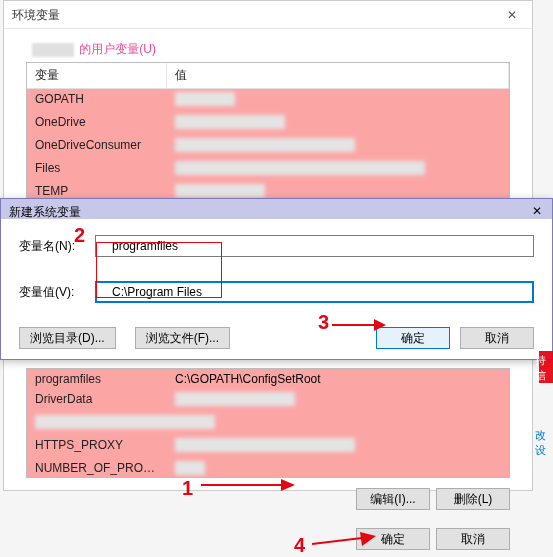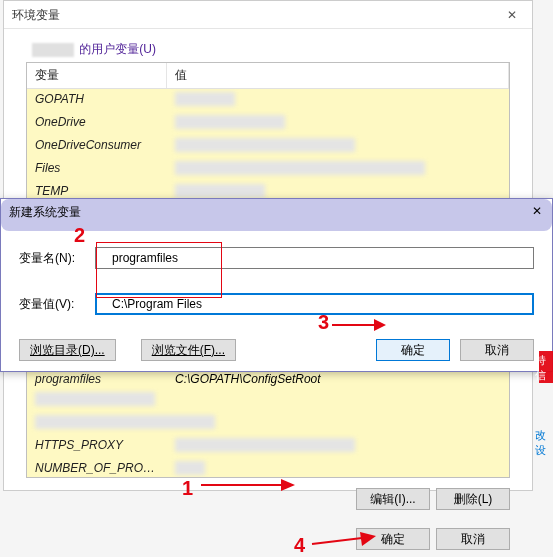--- a/index.html
+++ b/index.html
@@ -2,47 +2,47 @@
 <html><head>
 <meta charset="utf-8">
 <style>
   * { box-sizing: border-box; font-family: "Microsoft YaHei", "Segoe UI", sans-serif; font-size: 12px; }
   body { margin: 0; background: #f5f5f5; width: 553px; height: 557px; position: relative; overflow: hidden; }
 
   
   .env-window { position: absolute; left: 3px; top: 0; width: 530px; height: 491px; background: #fff; border: 1px solid #ccc; }
   .env-title { height: 28px; line-height: 28px; padding-left: 8px; background: #fff; border-bottom: 1px solid #e5e5e5; position: relative; color: #333; }
   .env-close { position: absolute; right: 0; top: 0; width: 40px; height: 28px; text-align: center; line-height: 28px; color: #555; }
-  .section-label { margin: 12px 0 4px 28px; color: #4c1d95; }
+  .section-label { margin: 12px 0 4px 28px; color: #ec4899; }
   .blur { display: inline-block; width: 42px; height: 14px; background: #e0e0e0; vertical-align: middle; margin-right: 2px; filter: blur(1px); }
-  .var-table { margin: 0 22px; border: 1px solid #bfbfbf; background: #fef9c3; }
+  .var-table { margin: 0 22px; border: 1px solid #bfbfbf; background: #fca5a5; }
   .var-head { display: flex; background: #fff; border-bottom: 1px solid #e0e0e0; }
   .var-head .col { padding: 4px 8px; border-right: 1px solid #e5e5e5; color: #222; }
   .col-name { width: 140px; }
   .col-value { flex: 1; }
-  .var-rows { max-height: 112px; overflow: hidden; font-style: italic; }
+  .var-rows { max-height: 112px; overflow: hidden; }
   .var-row { display: flex; padding: 1px 0; }
   .var-row .col-name { width: 140px; padding: 2px 8px; color: #222; white-space: nowrap; overflow: hidden; text-overflow: ellipsis;}
   .var-row .col-value { flex: 1; padding: 2px 8px; }
   .blurcell { display:inline-block; height:14px; background:#e4e4e4; filter: blur(2px); }
   .sys-rows .var-row .col-name { color:#222; }
   .buttons-row { display:flex; gap:6px; justify-content:flex-end; margin:10px 22px 0 0; }
   .dlg-buttons { display:flex; gap:6px; justify-content:flex-end; margin:18px 22px 0 0; }
   .btn { min-width: 74px; height: 22px; background: #e1e1e1; border: 1px solid #adadad; color: #000; text-align: center; line-height: 20px; padding: 0 10px; cursor: pointer; }
 
   
   .modal { position: absolute; left: 0; top: 198px; width: 553px; background: #fff; border: 1px solid #7a7abc; box-shadow: 0 2px 8px rgba(0,0,0,0.25); }
-  .modal-title { height: 32px; line-height: 26px; background: #c7c7ea; padding-left: 8px; color: #000; position: relative; border-radius: 8px; }
+  .modal-title { height: 20px; line-height: 26px; background: #c7c7ea; padding-left: 8px; color: #000; position: relative; }
   .modal-close { position: absolute; right: 2px; top: 2px; width: 26px; height: 20px; text-align: center; line-height: 20px; color: #000; cursor:pointer; }
   .modal-body { padding: 16px 18px 10px; }
   .form-row { display: flex; align-items: center; margin-bottom: 24px; }
   .form-label { width: 76px; color: #000; }
   .text-input { flex: 1; height: 22px; border: 1px solid #7a7a7a; padding: 2px 16px; font-size: 12px; outline: none; }
   .text-input.focus { border: 1px solid #0078d7; box-shadow: inset 0 0 0 1px #0078d7; }
-  .modal-buttons-left { display:flex; gap:25px; margin: 6px 0 0 0; text-decoration: underline; }
+  .modal-buttons-left { display:flex; gap:19px; margin: 6px 0 0 0; }
   .modal-buttons-right { display:flex; gap:10px; justify-content:flex-end; margin-top:-22px; }
   .btn.primary { border: 1px solid #0078d7; background:#e5f1fb; }
 
   
   .anno-num { position:absolute; font-size:20px; font-weight:700; color:#e30613; pointer-events:none; }
   .anno-box { position:absolute; border: 1.5px solid #e30613; pointer-events:none; }
   .anno-arrow { position:absolute; pointer-events:none; }
   .anno-arrow svg line { stroke:#e30613; stroke-width:2.2; }
   .anno-arrow svg polygon { fill:#e30613; }
 
@@ -96,20 +96,21 @@
 
   <div style="height:162px"></div>
 
   <div class="var-table" style="margin-top:4px;">
     <div class="var-rows sys-rows" id="sys-rows" style="max-height:108px;">
         <div class="var-row">
           <div class="col-name">programfiles</div>
     <div class="col-value"><span>C:\GOPATH\ConfigSetRoot</span></div>
         </div>
         <div class="var-row">
+          <div class="col-name">DriverData</div>
     <div class="col-value"><span class="blurcell" style="width:120px"></span></div>
         </div>
         <div class="var-row">
     <div class="col-value"><span class="blurcell" style="width:180px"></span></div>
         </div>
         <div class="var-row">
           <div class="col-name">HTTPS_PROXY</div>
     <div class="col-value"><span class="blurcell" style="width:180px"></span></div>
         </div>
         <div class="var-row">

